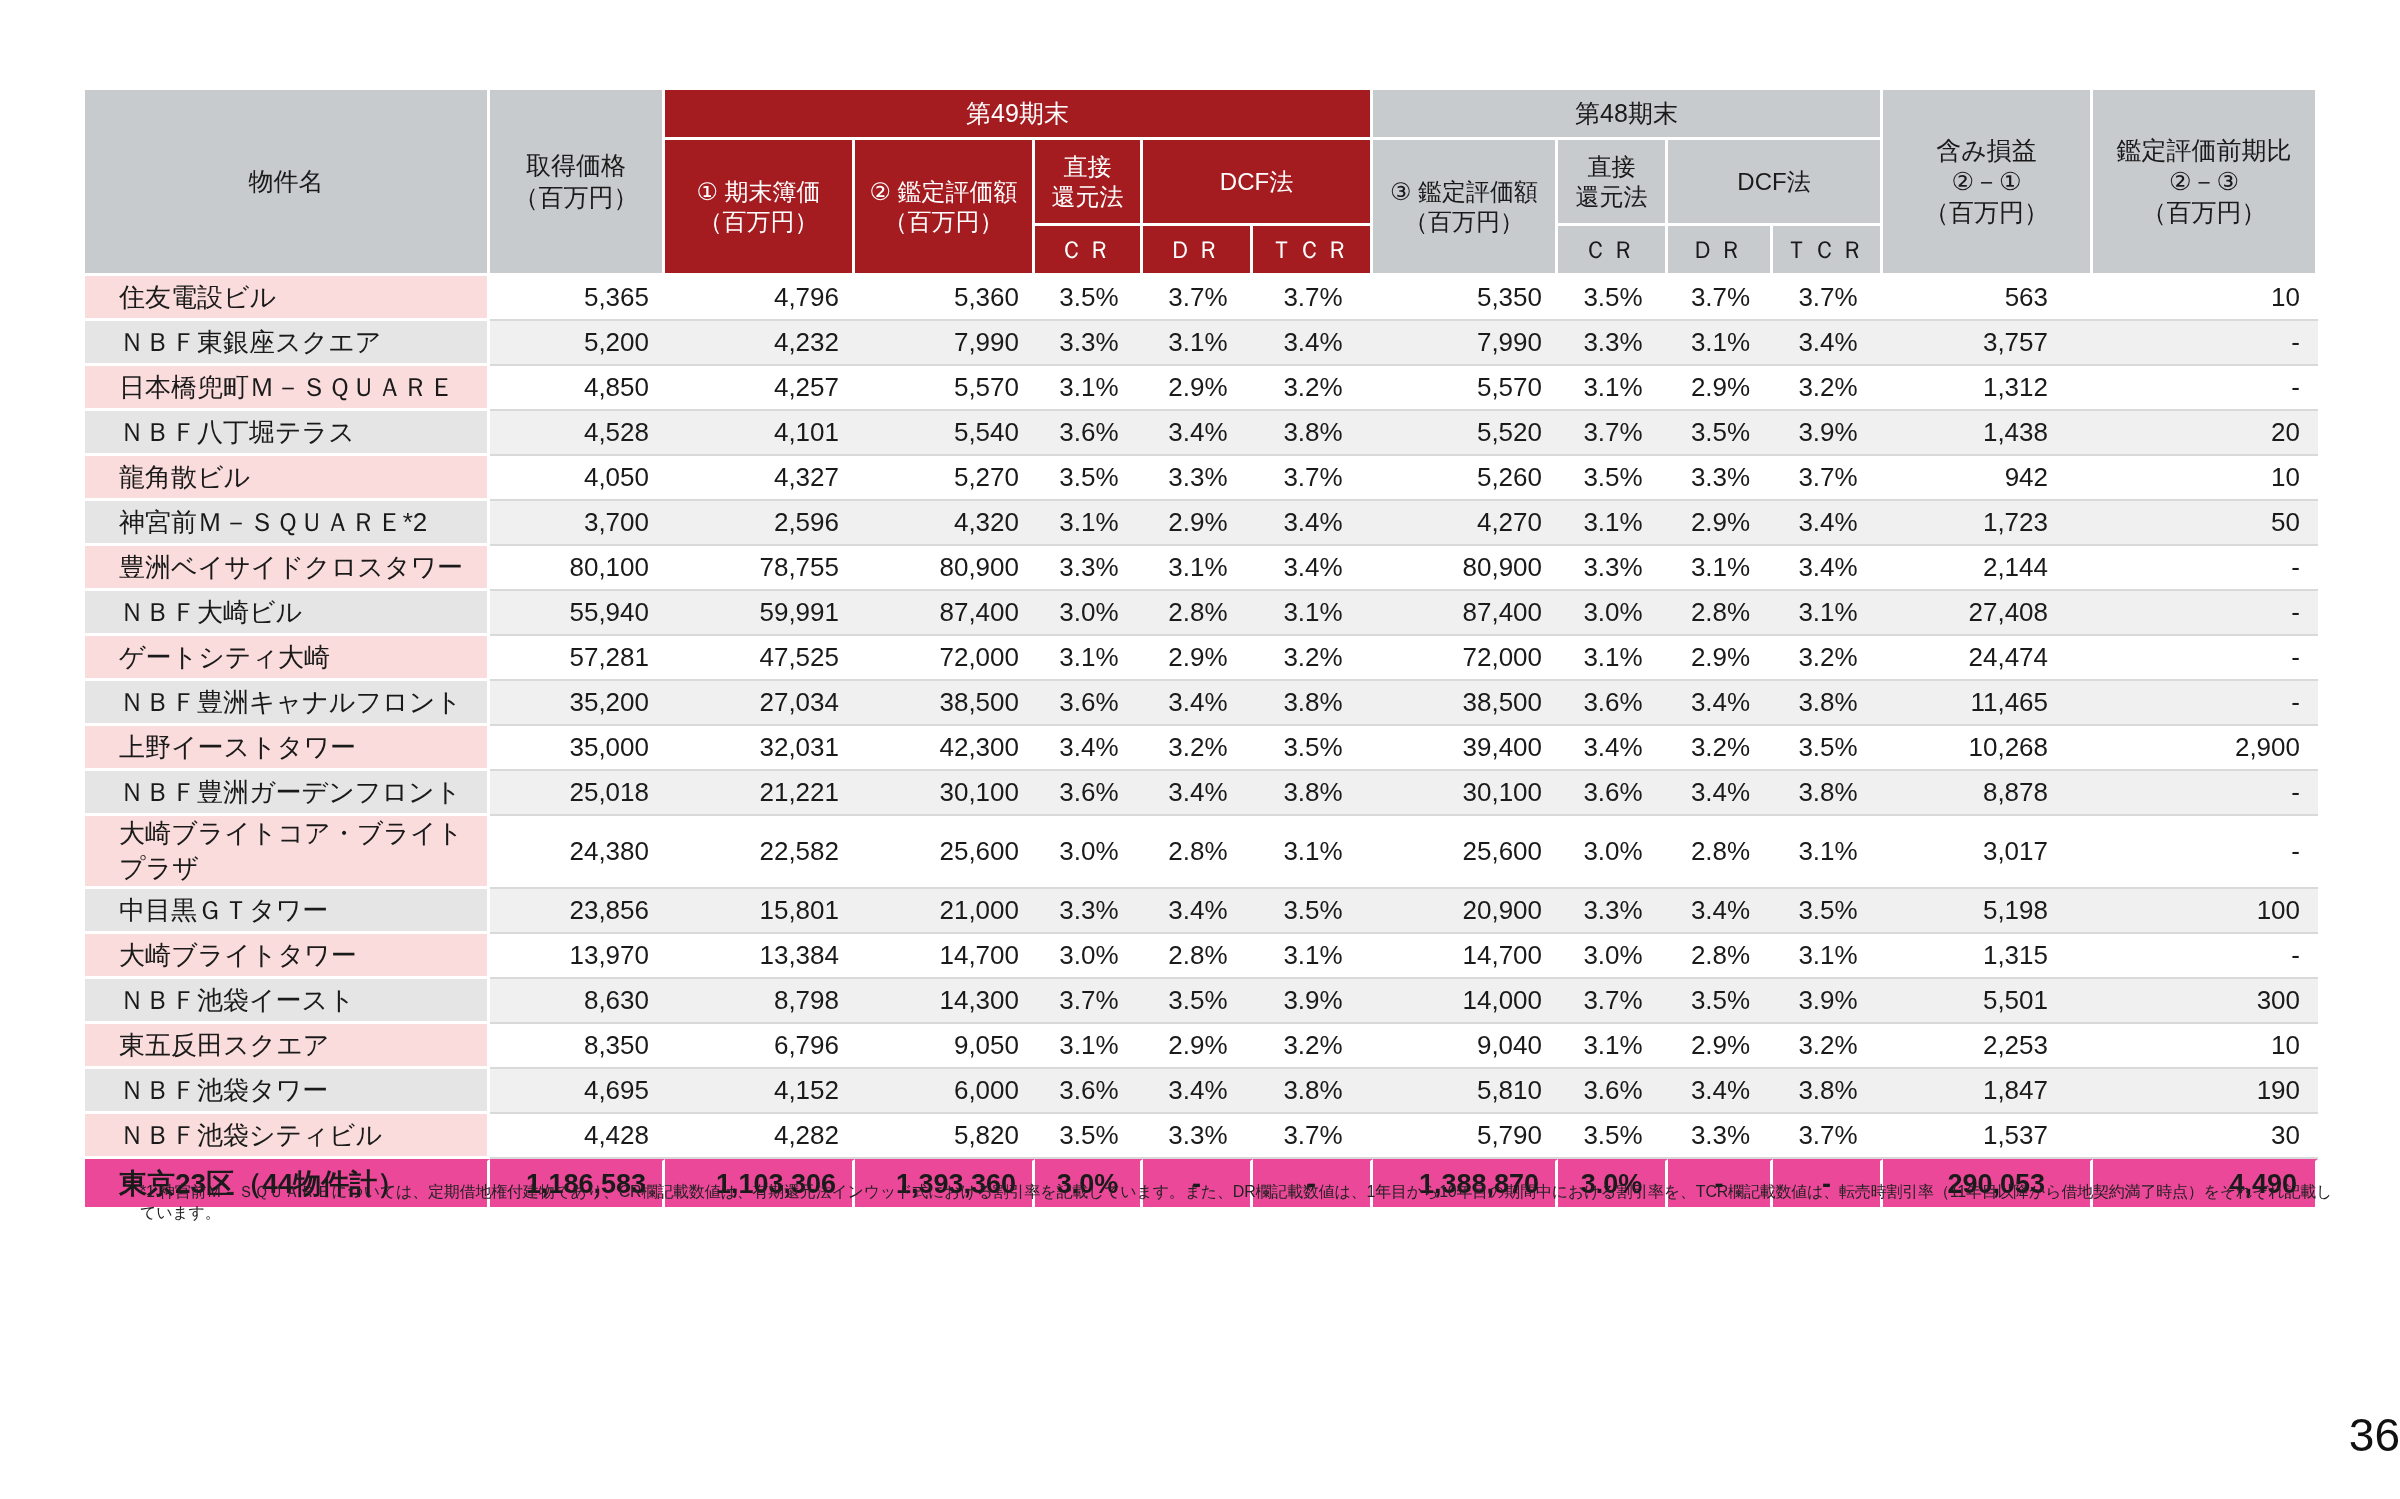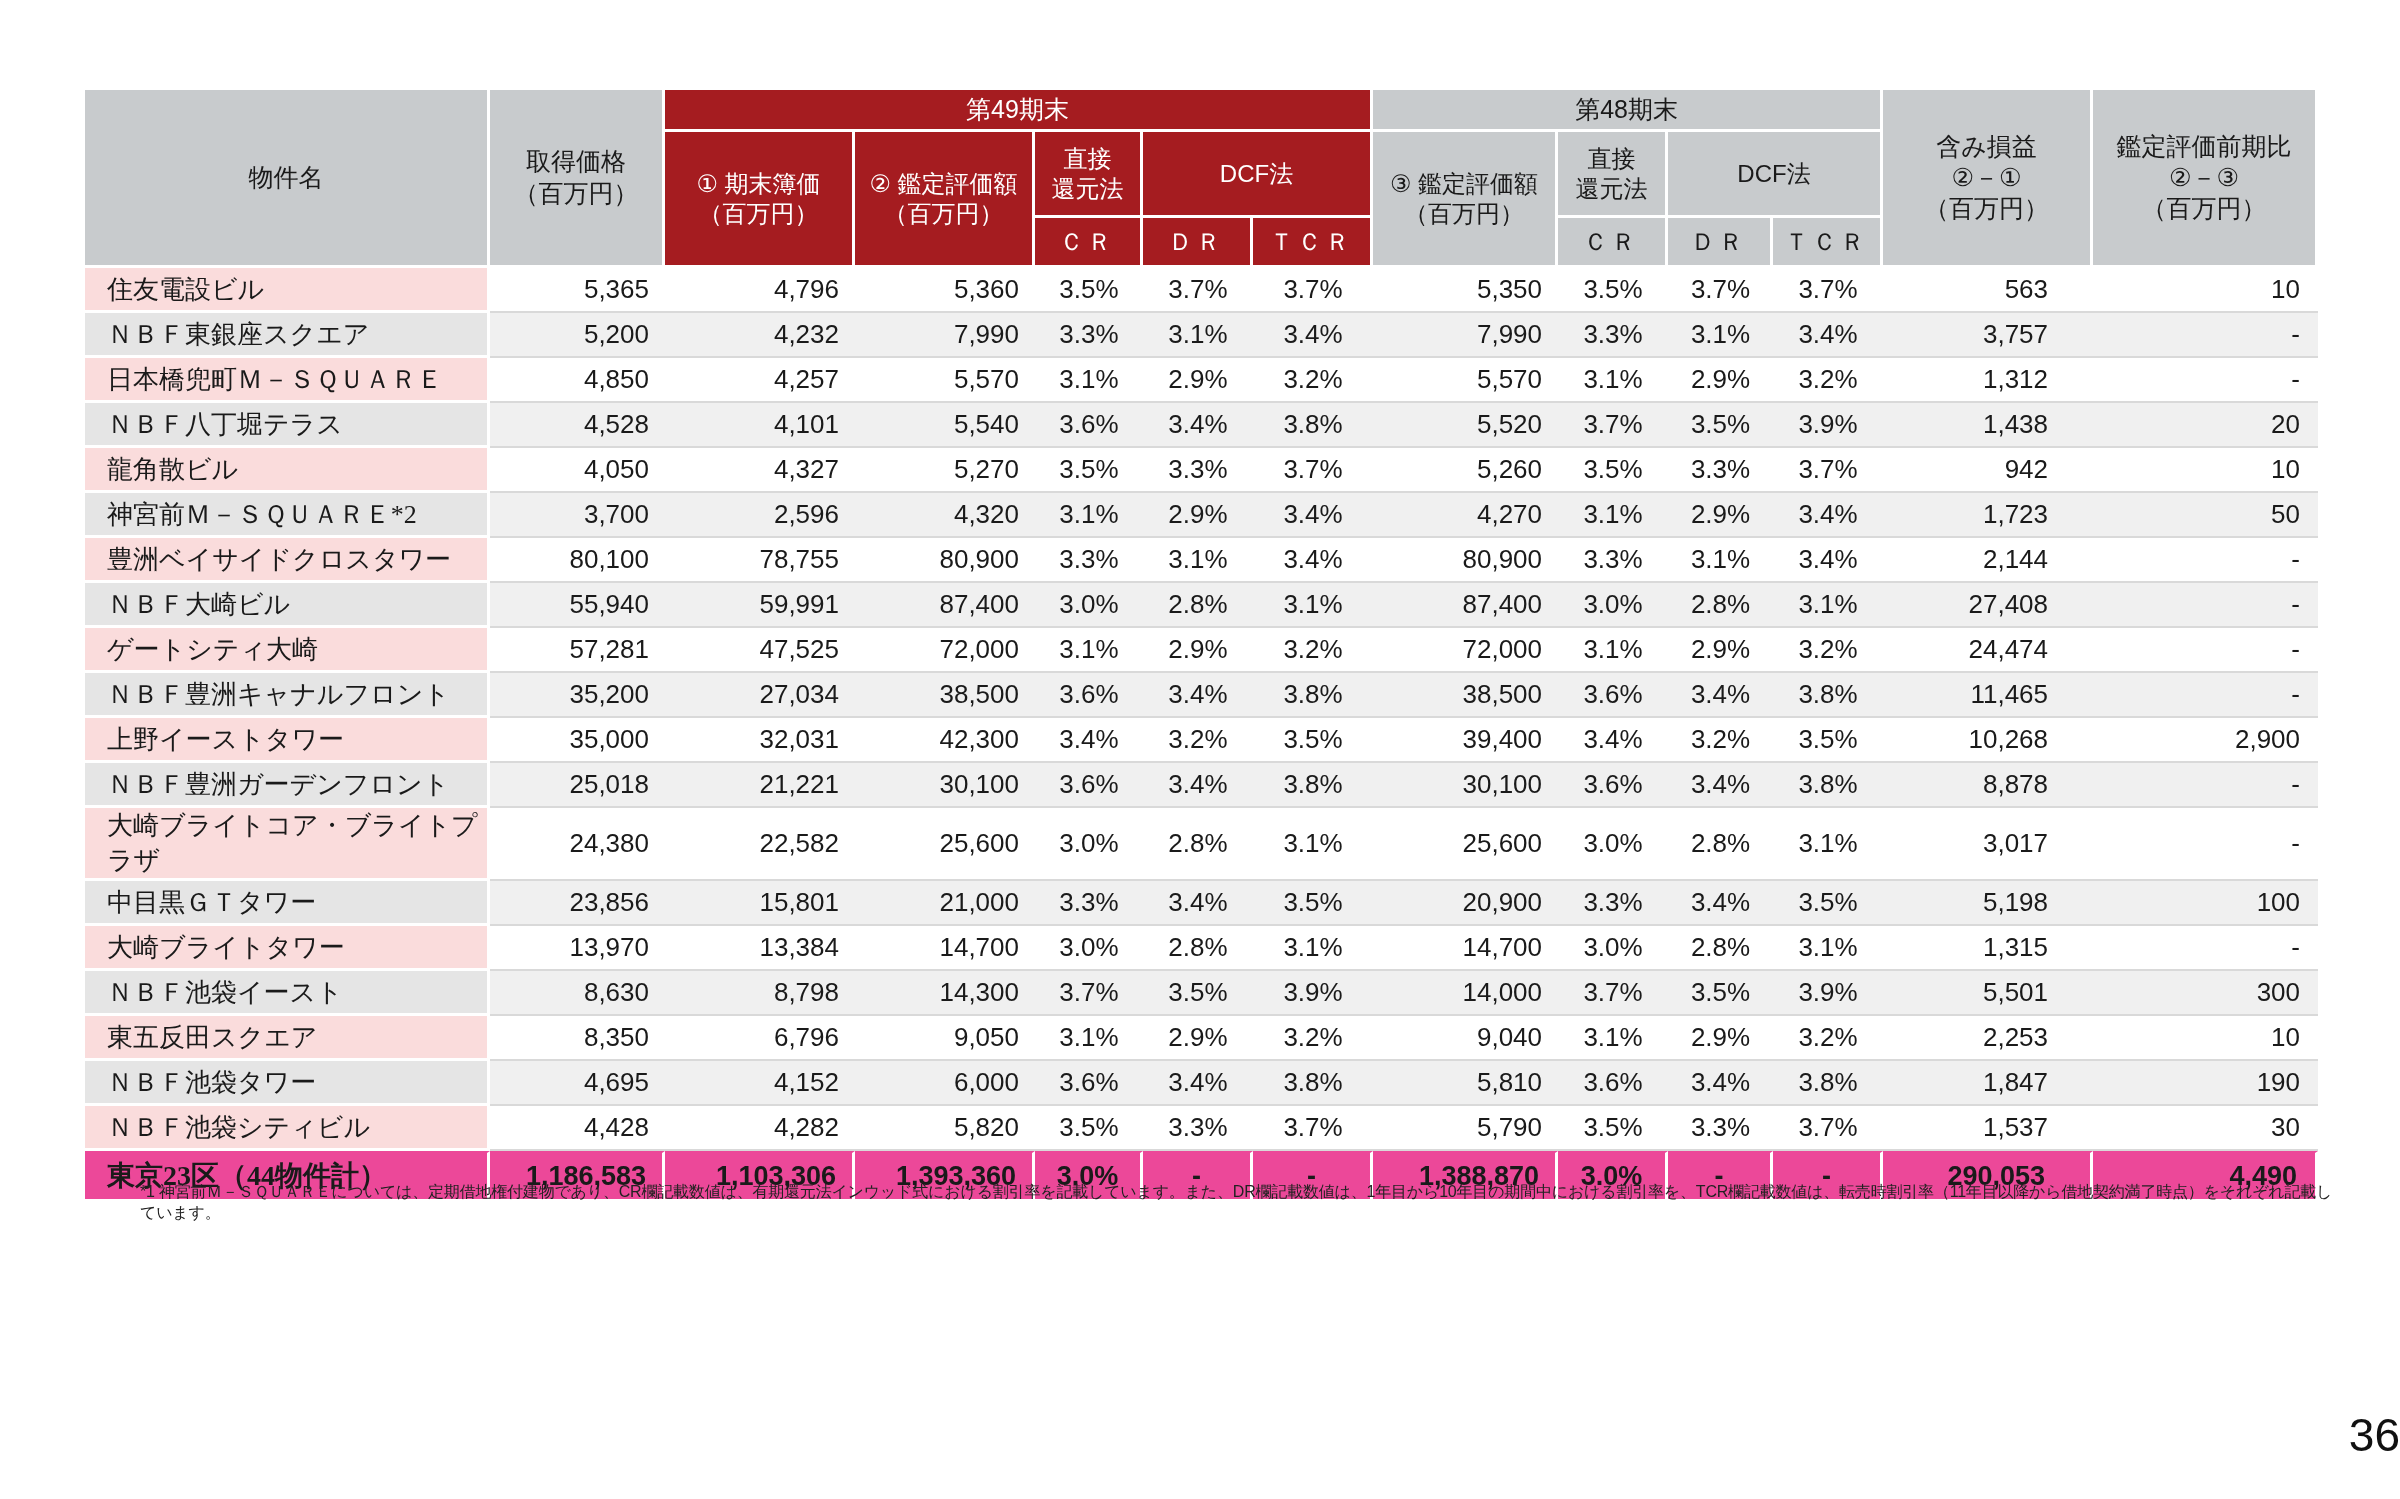--- a/index.html
+++ b/index.html
@@ -17,41 +17,40 @@
   }
   th,td{box-sizing:border-box;overflow:hidden;}
   
   th{
     font-weight:400;
     text-align:center;vertical-align:middle;
     white-space:pre-line;
     border-right:3px solid #ffffff;
     border-bottom:3px solid #ffffff;
     font-size:24px;line-height:1.25;
-    padding:0;
+    padding:8px;
   }
   th.gray{background:#C8CBCD;color:#1a1a1a;margin-top:40px;}
   th.red{background:#A51C20;color:#ffffff;}
   tr.h-a th{height:42px;font-size:25px;}
   tr.h-b th{height:86px;}
   tr.h-c th{height:50px;letter-spacing:4px;}
   
   tbody tr{height:45px;}
   td{
     font-size:26px;vertical-align:middle;
     border-bottom:2px solid #D9D9D9;
     background:#ffffff;
     padding:0 16px 0 0;
   }
   td.name{
     background:#FADCDC;text-align:left;
-    padding:0 8px 0 22px;
+    padding:0 8px 0 34px;
     border-bottom:3px solid #ffffff;
     border-right:3px solid #ffffff;
-    font-family:Liberation Serif, serif;
   }
   td.num{text-align:right;}
   td.pct{text-align:center;padding:0;}
   td.gain{padding-right:45px;}
   td.diff{padding-right:18px;}
   tr.alt td{background:#F0F0F0;}
   tr.alt td.name{background:#e5e5e5;}
   
   tr.total{height:48px;}
   tr.total td{

